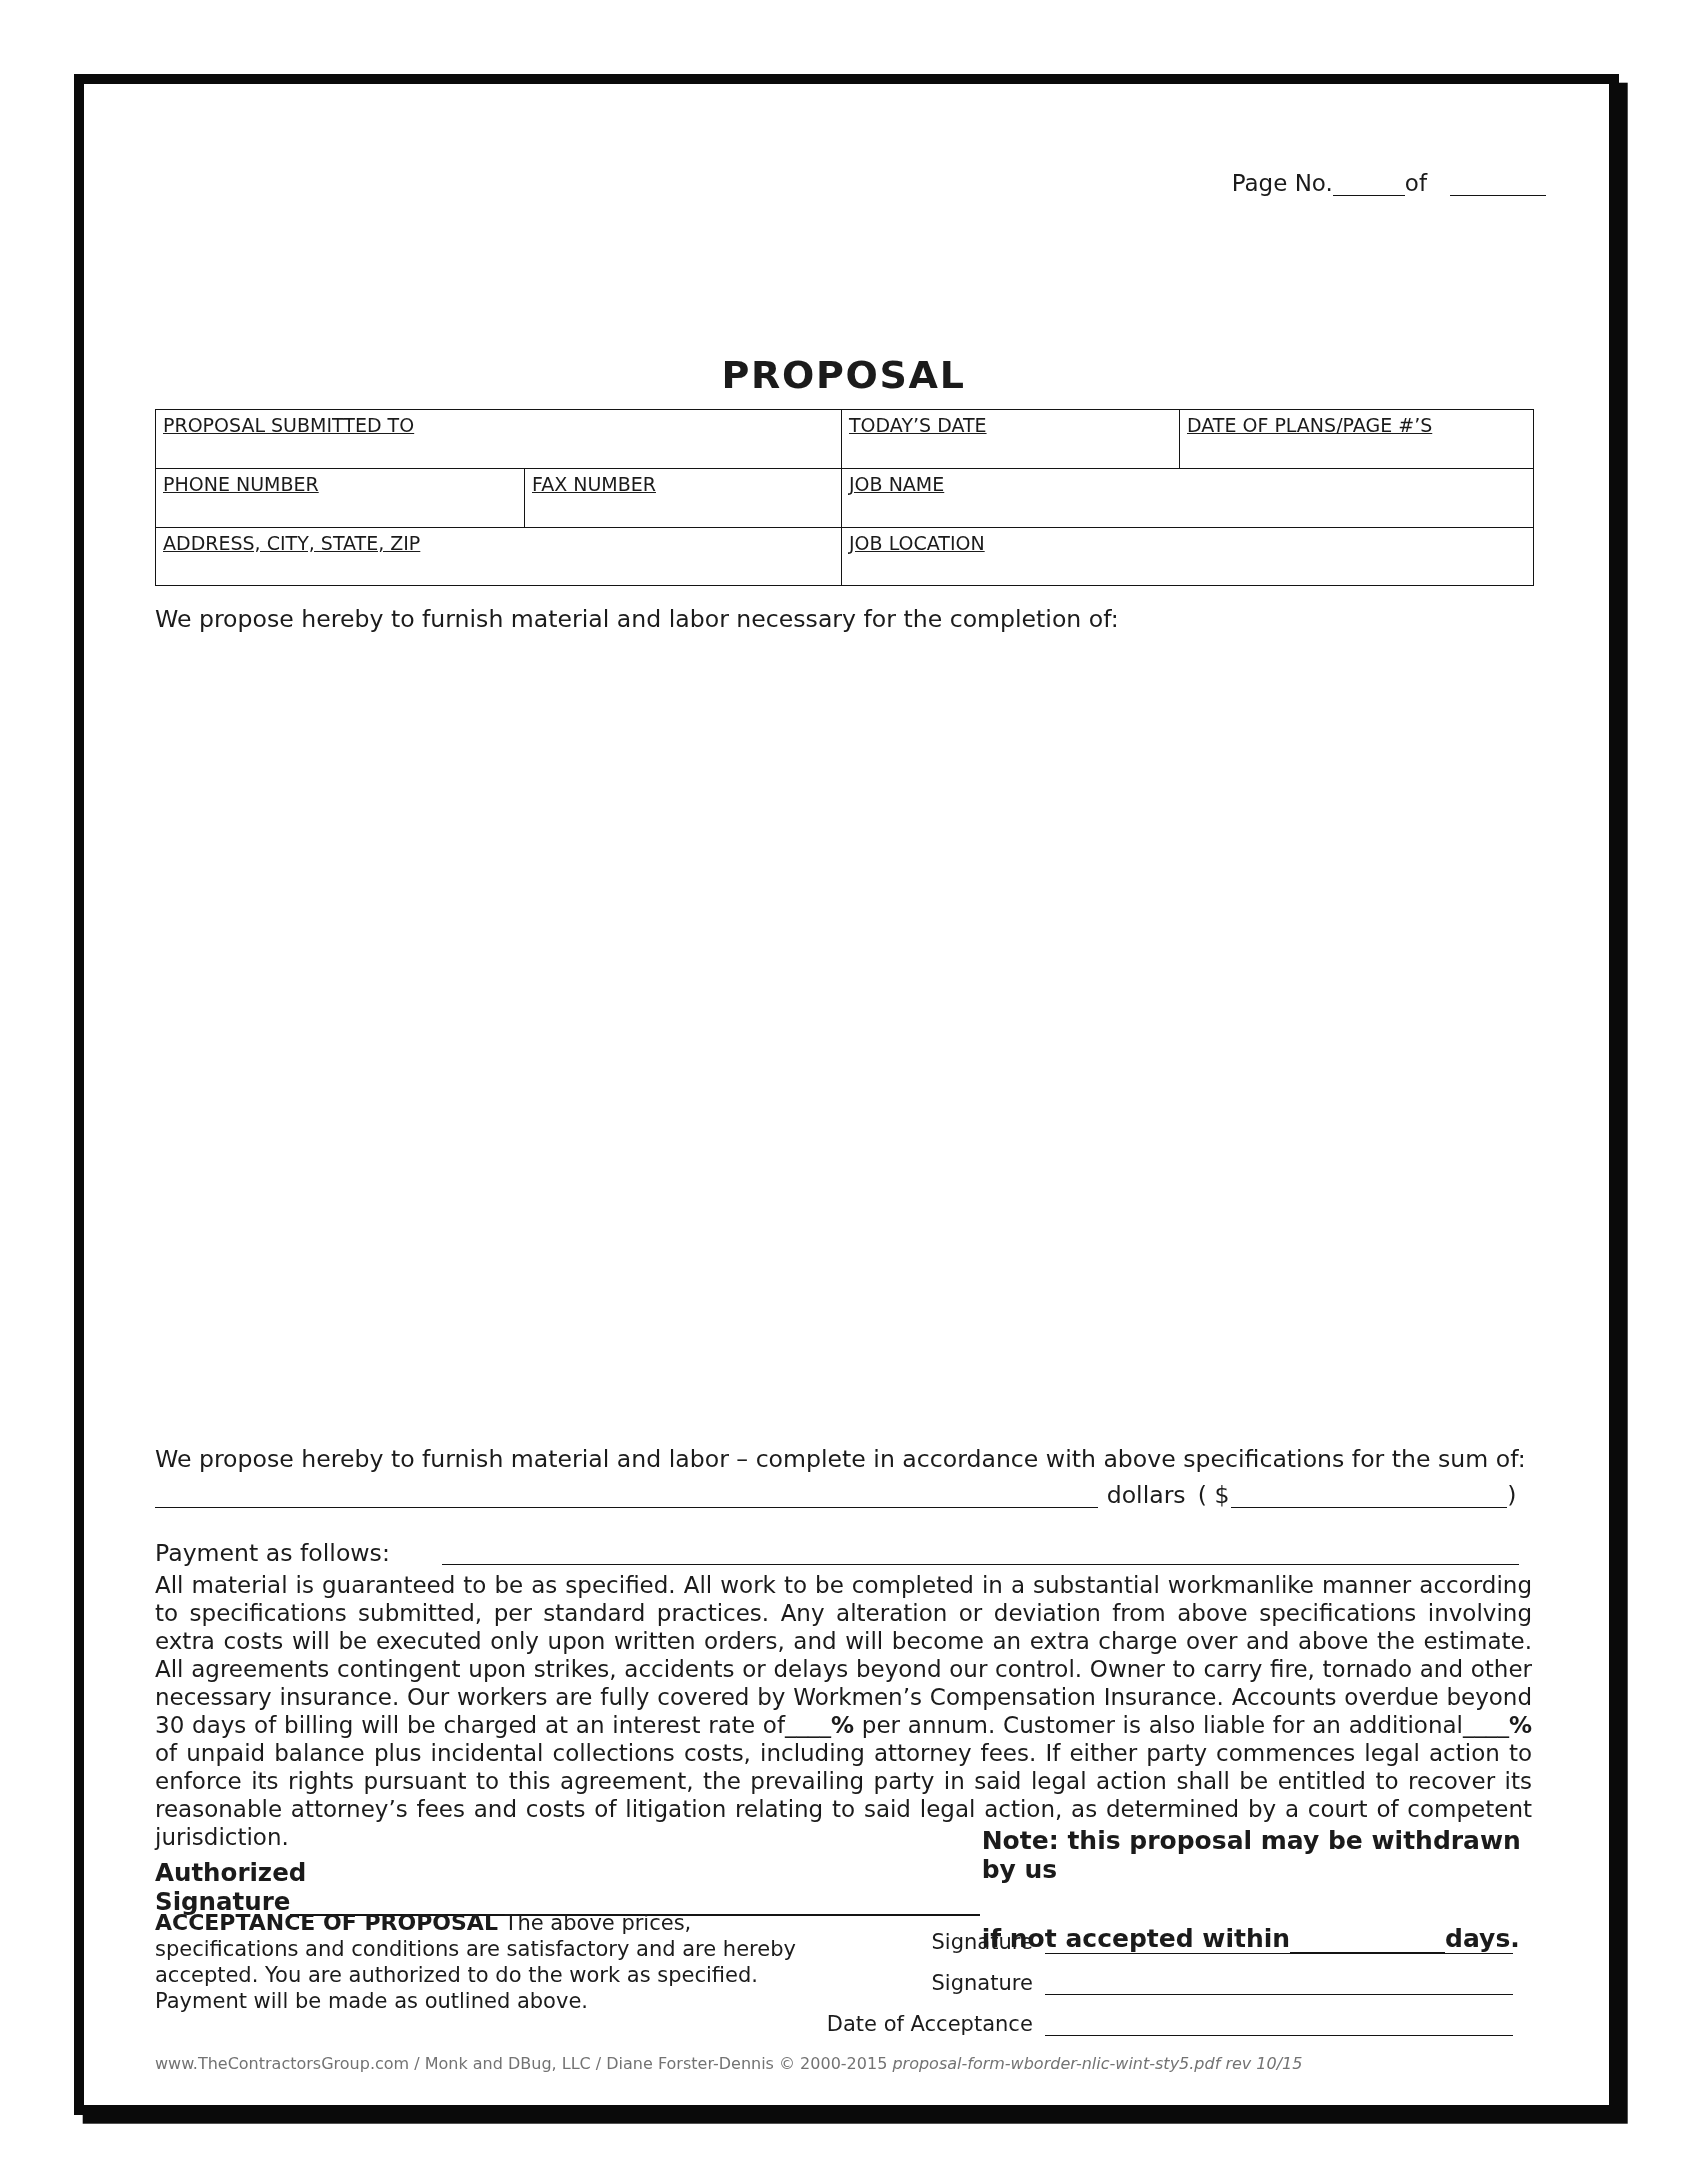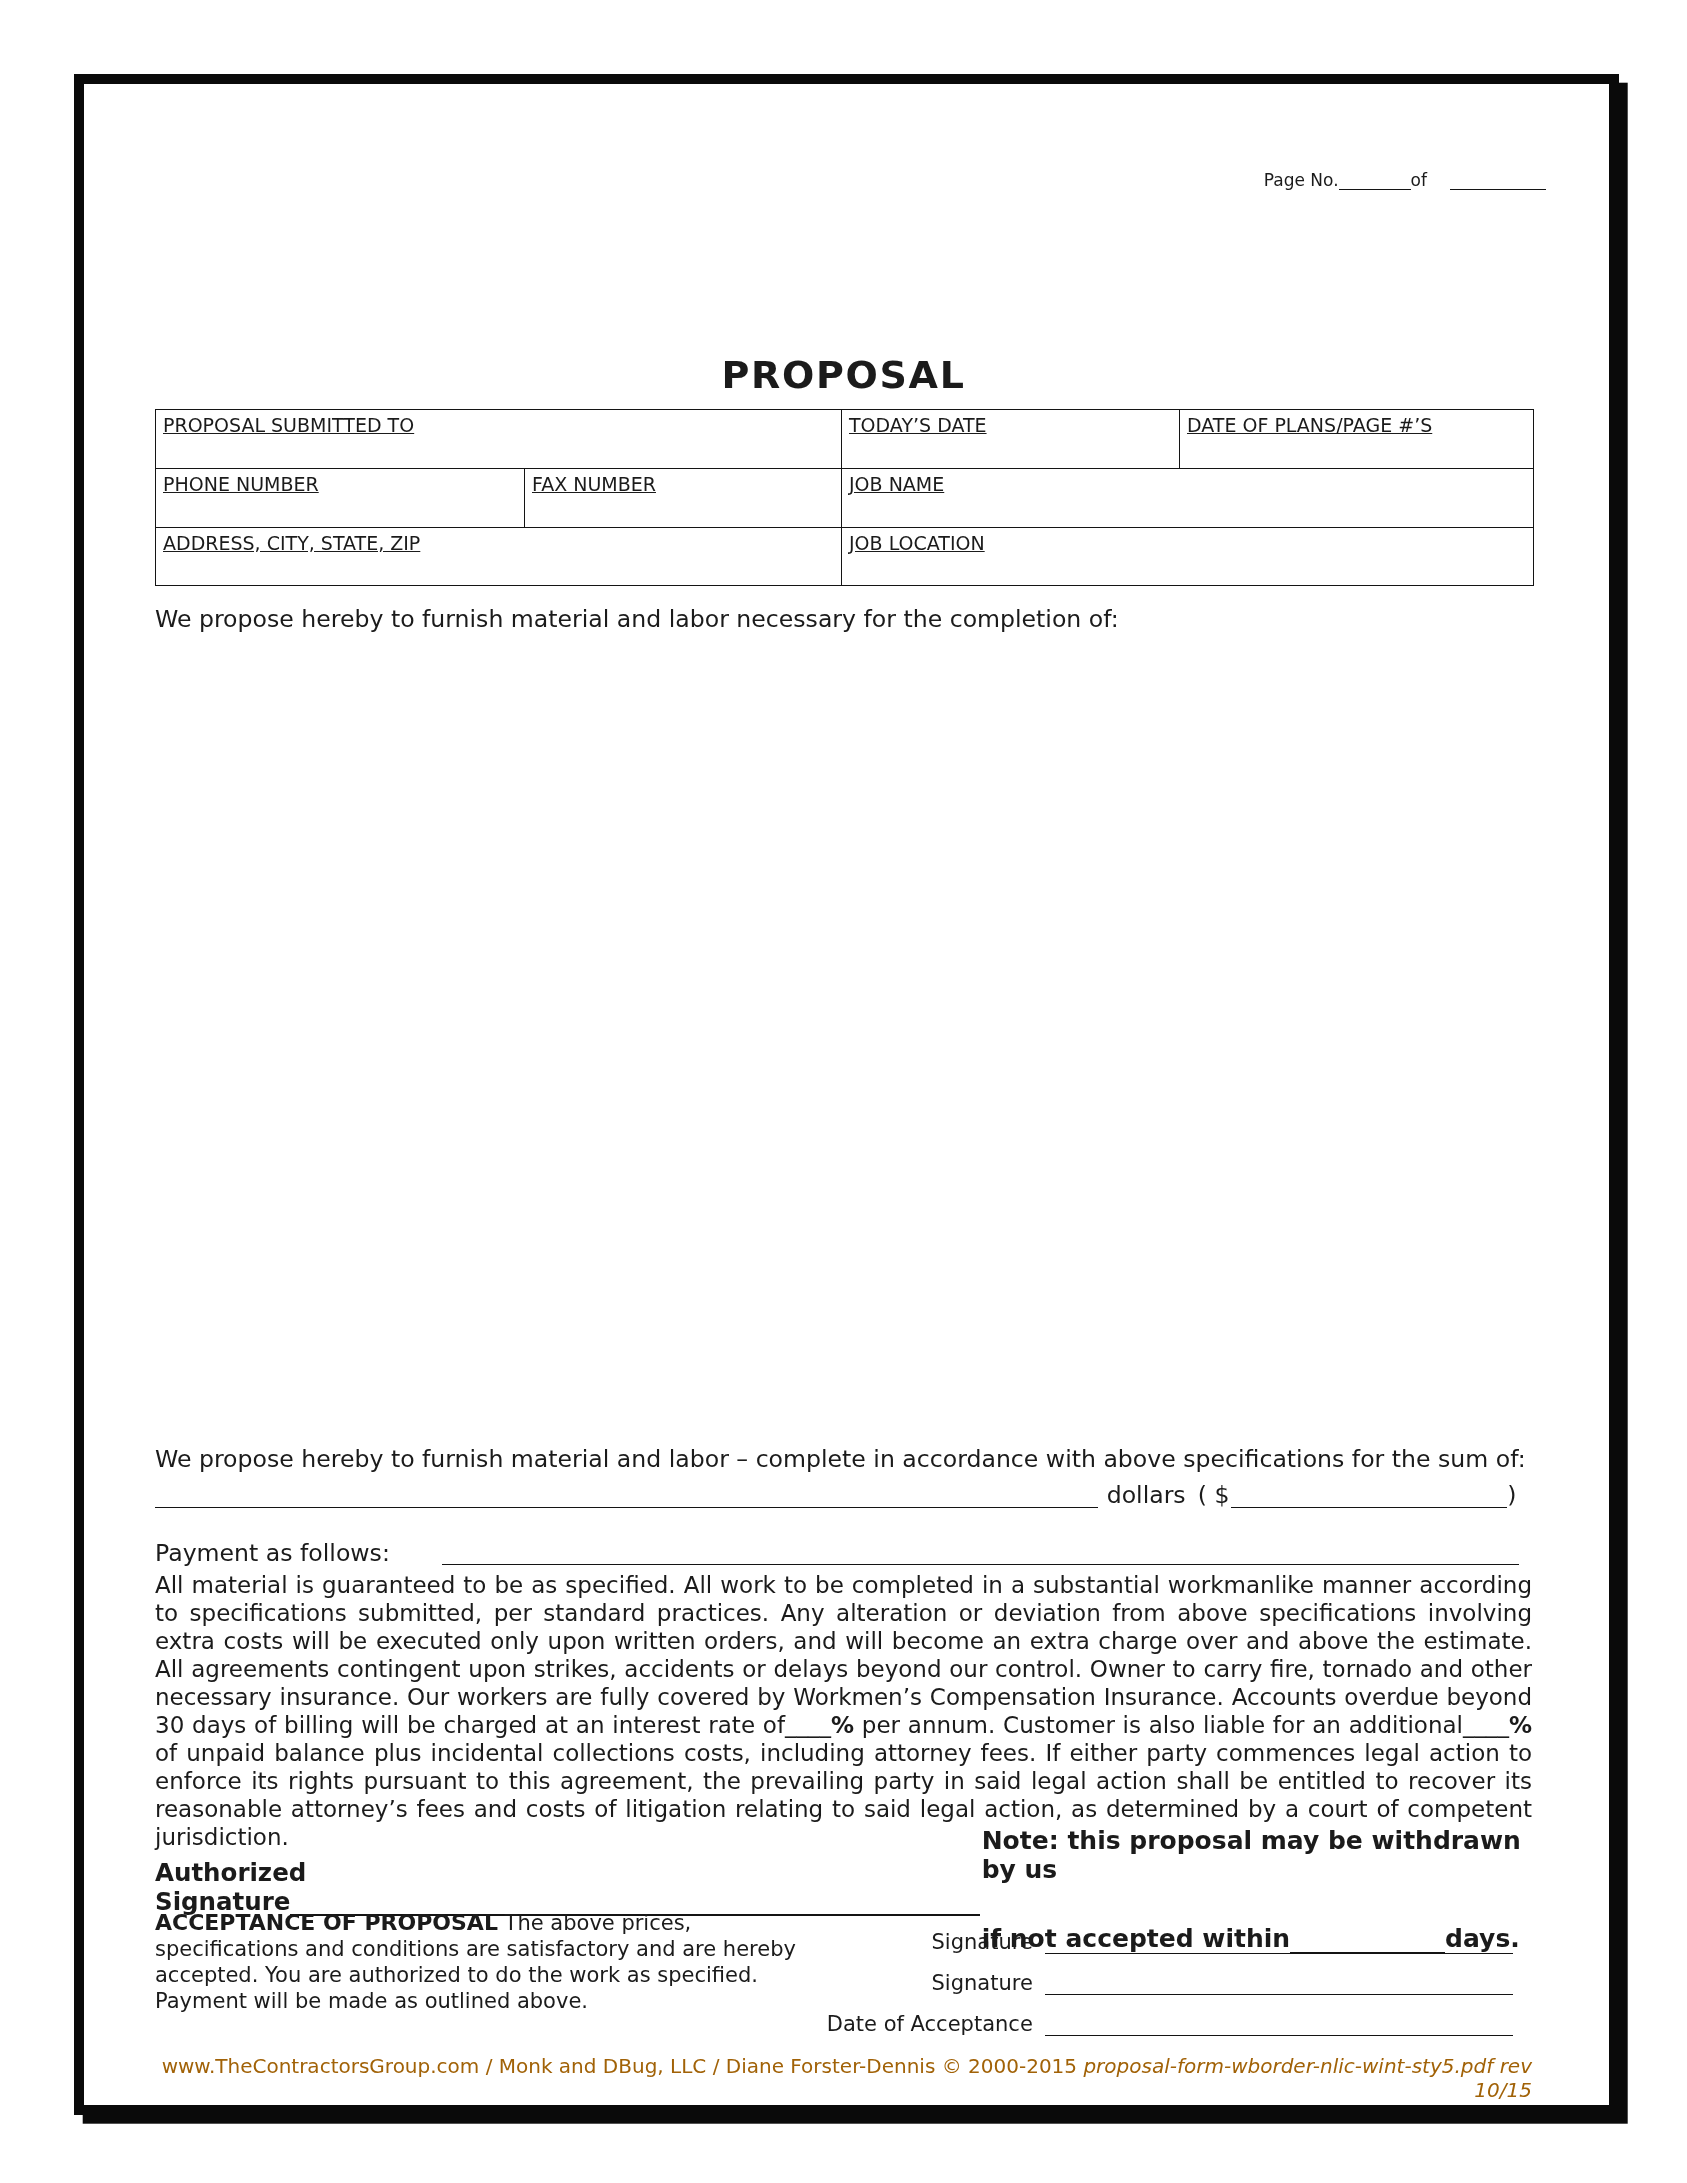--- a/index.html
+++ b/index.html
@@ -7,21 +7,21 @@
     width:1687px;height:2184px;background:#ffffff;position:relative;
     font-family:"DejaVu Sans","Liberation Sans",sans-serif;color:#1b1b1b;
   }
   .sheet{
     position:absolute;left:74px;top:74px;width:1525px;height:2021px;
     background:#fff;border:10.5px solid #0a0a0a;box-shadow:8.7px 8.7px 0 #0a0a0a;
   }
   .abs{position:absolute;}
   .blank{display:inline-block;border-bottom:1.7px solid #141414;height:1.05em;vertical-align:bottom;}
 
-  .page-no{top:86px;right:63px;font-size:17px;white-space:nowrap;}
+  .page-no{top:86px;right:63px;font-size:23px;white-space:nowrap;}
   .page-no .blank1{width:72px;}
   .page-no .blank2{width:96px;margin-left:23px;}
 
   .title{top:269px;left:71px;width:1377px;text-align:center;
     font-size:38px;font-weight:bold;letter-spacing:1.7px;}
 
   table.info{top:325px;left:71px;width:1377px;border-collapse:collapse;table-layout:fixed;position:absolute;}
   table.info td{border:1.7px solid #141414;vertical-align:top;height:49px;padding:4.4px 7px;font-size:19px;text-decoration:underline;}
   table.info td span{display:block;}
 
@@ -48,21 +48,21 @@
   .auth-right .days-blank{width:155px;border-bottom:1.7px solid #141414;height:1.05em;display:inline-block;}
 
   .accept-row{top:1825px;left:71px;width:1377px;display:flex;}
   .accept-left{width:744px;font-size:21px;line-height:1.24;}
   .accept-left b{font-size:22px;text-align:right;}
   .accept-right{flex:1;padding-top:3.5px;}
   .sig-line-row{display:flex;align-items:flex-end;height:41px;font-size:21px;}
   .sig-line-row .lbl{flex:1;text-align:right;white-space:nowrap;}
   .sig-line-row .line{width:468px;border-bottom:1.7px solid #141414;height:1.05em;margin-left:12.2px;margin-right:19px;}
 
-  .footer{top:1970px;left:71px;width:1377px;text-align:right;color:#a16207;font-size:20px;}
+  .footer{top:1970px;left:71px;width:1377px;text-align:left;color:#737373;font-size:16px;}
   .footer i{font-style:italic;}
 </style>
 </head>
 <body>
 
 <div class="sheet">
 
   <div class="abs page-no">
     <span>Page No.</span><span class="blank blank1"></span><span>of</span><span class="blank blank2"></span>
   </div>

